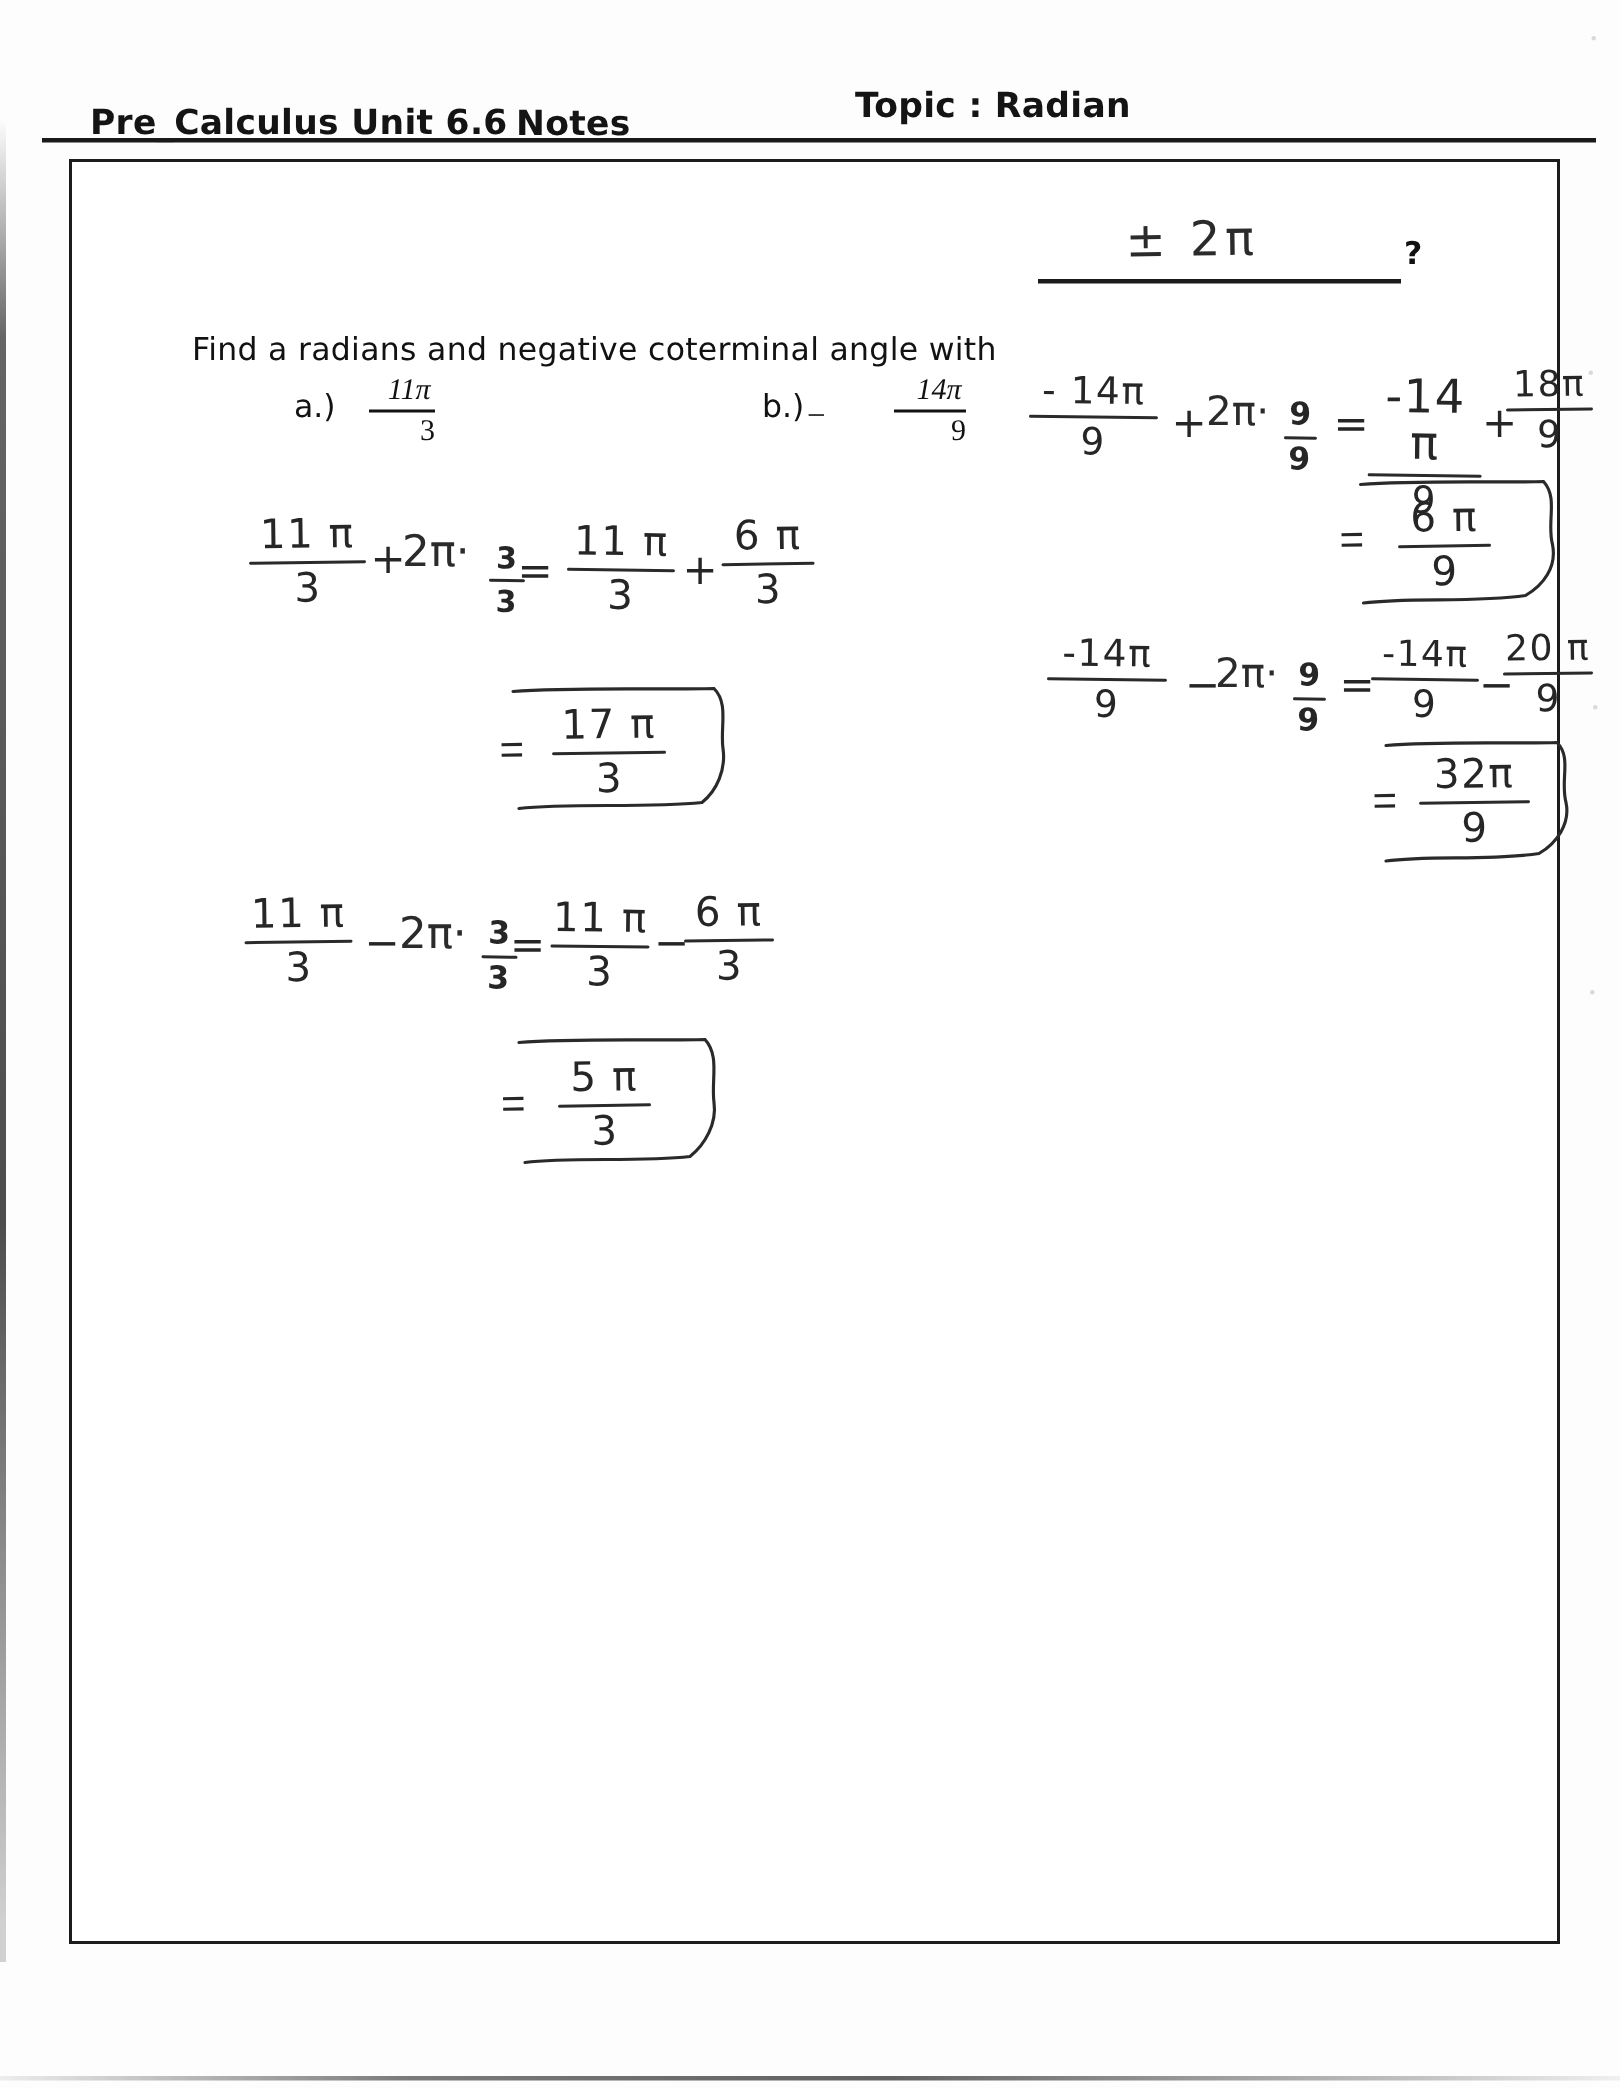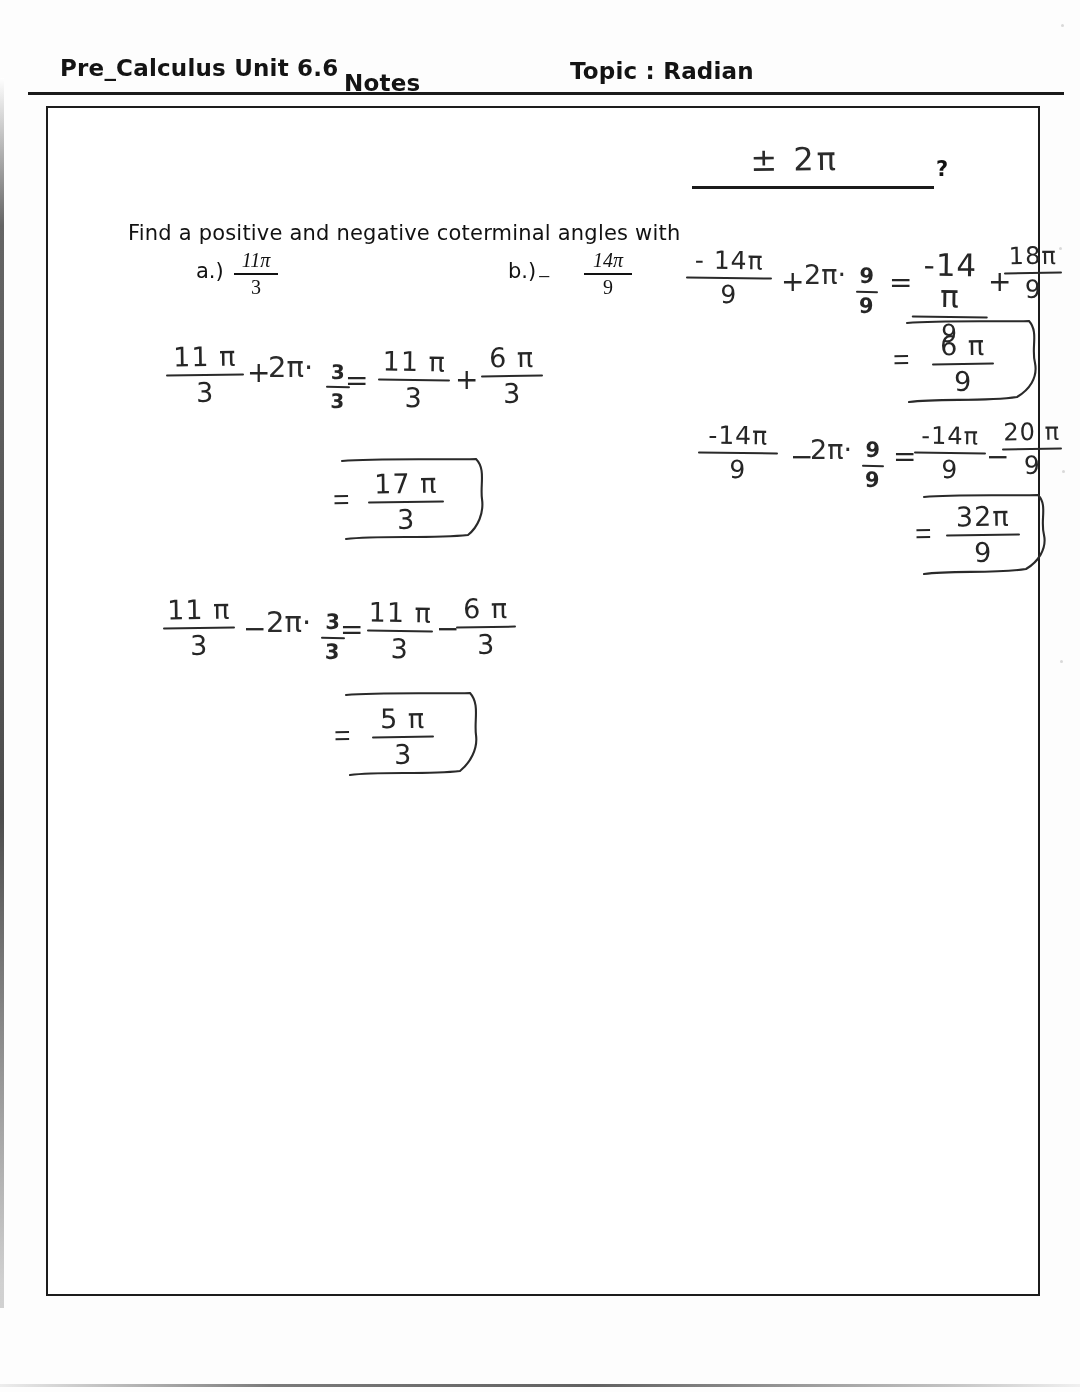--- a/index.html
+++ b/index.html
@@ -57,21 +57,21 @@
   }
   .hdr-text {
     position: absolute;
     font-family: "DejaVu Sans", sans-serif;
     font-size: 23px;
     font-weight: 700;
     letter-spacing: .2px;
     color: #141414;
     white-space: nowrap;
   }
-  .hdr-course { left: 60px; top: 0; }
+  .hdr-course { left: 60px; top: 14px; }
   .hdr-notes  { left: 344px; top: 15px; }
   .hdr-topic  { left: 570px; top: 3px; }
 
   
   .frame {
     position: absolute;
     left: 46px; top: 106px;
     width: 994px; height: 1190px;
     border: 2px solid #1c1c1c;
     box-sizing: border-box;
@@ -122,23 +122,24 @@
     color: #121212;
   }
   .prob-a { left: 196px; top: 259px; }
   .prob-b { left: 508px; top: 259px; }
 
   
   .pfrac {
     position: absolute;
     font-family: "Liberation Serif", serif;
     font-style: italic;
-    text-align: center;
+    text-align: right;
     color: #121212;
     line-height: 1.05;
+    margin-left: 12px;
   }
   .pfrac .num { font-size: 20px; display: block; padding: 0 3px; }
   .pfrac .bar { display: block; height: 1.6px; background: #121212; margin: 2px 0; }
   .pfrac .den { font-size: 20px; display: block; font-style: normal; }
   .pfrac-a { left: 234px; top: 250px; width: 44px; }
   .pfrac-b { left: 584px; top: 250px; width: 48px; }
   .minus-b {
     position: absolute;
     left: 538px; top: 264px;
     font-family: "Liberation Serif", serif;
@@ -213,21 +214,21 @@
     <div class="header-line"></div>
   </div>
 
   <div class="frame"></div>
 
   <div class="answer-blank"></div>
   <div class="printed q-mark">?</div>
 
   <div class="hw r3" style="left:750px; top:141px; font-size:32px; letter-spacing:3px;">± 2π</div>
 
-  <div class="printed find-line">Find a positive and negative coterminal angles with</div>
+  <div class="printed find-line">Find a radians and negative coterminal angle with</div>
 
   <div class="prob-label prob-a">a.)</div>
   <div class="pfrac pfrac-a">
     <span class="num">11π</span>
     <span class="bar"></span>
     <span class="den">3</span>
   </div>
 
   <div class="prob-label prob-b">b.)</div>
   <div class="minus-b">−</div>

